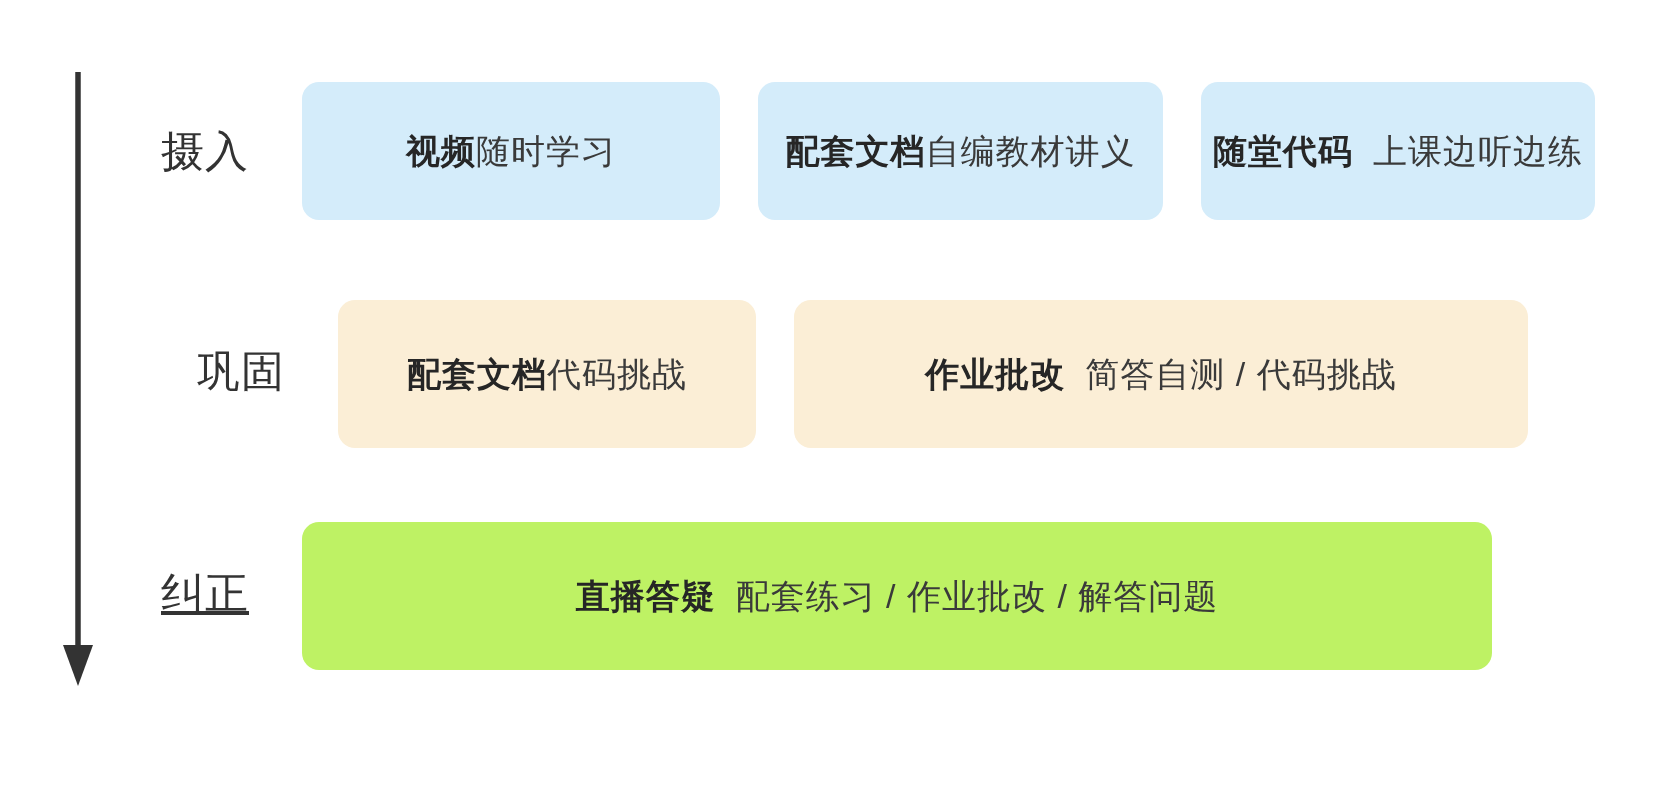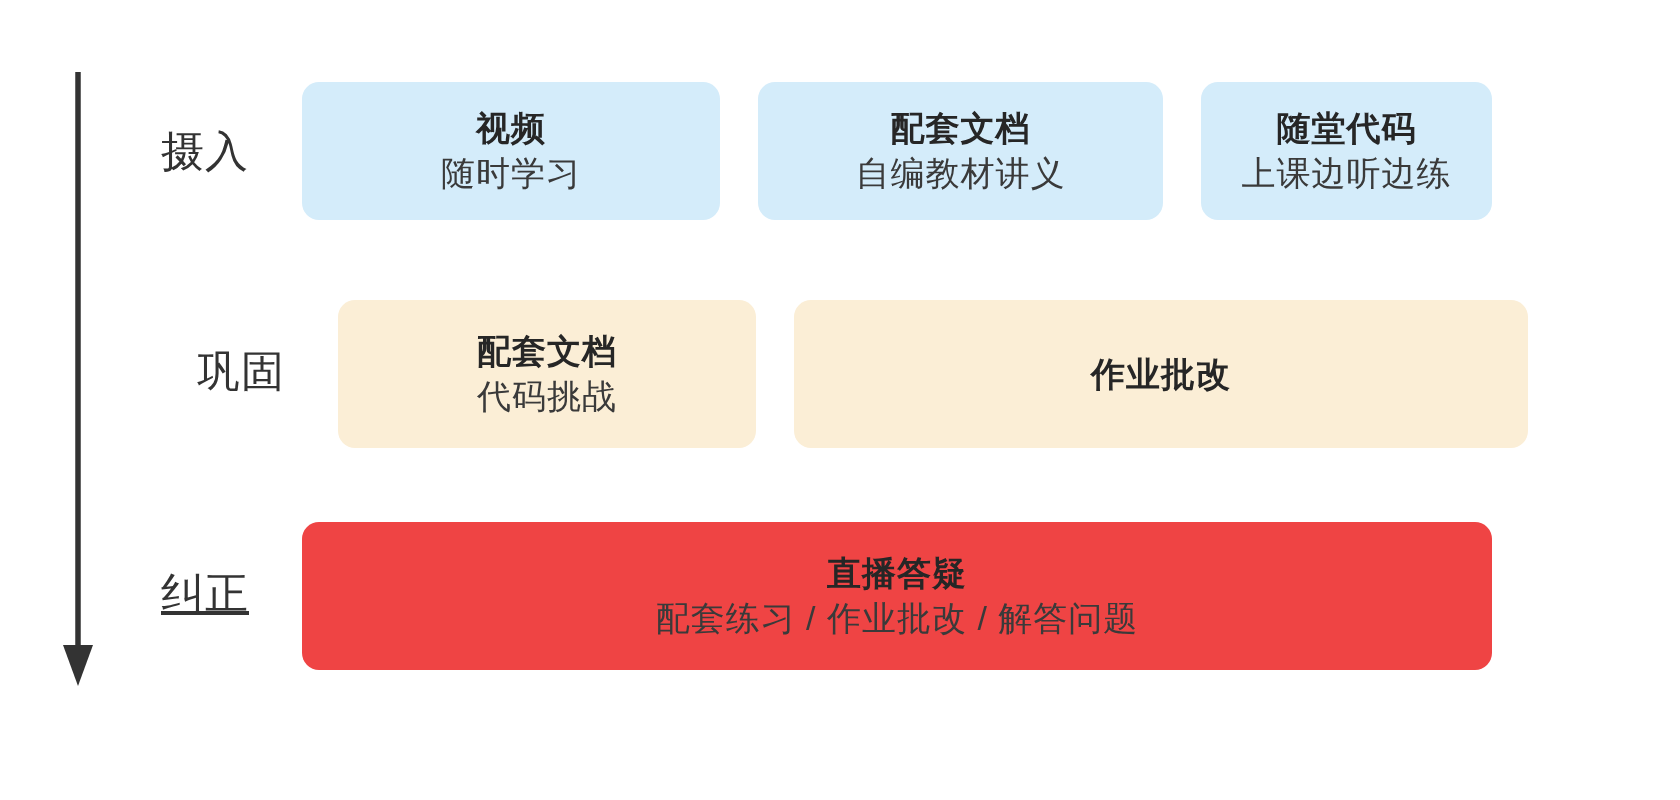--- a/index.html
+++ b/index.html
@@ -63,21 +63,21 @@
     top: 0;
     width: 1190px;
     height: 100%;
     display: flex;
     gap: 38px;
   }
 
   .card {
     border-radius: 17px;
     display: flex;
-    flex-direction: column;
+    flex-direction: row;
     align-items: center;
     justify-content: center;
     box-sizing: border-box;
     padding: 0 12px;
   }
 
   .card-title {
     font-size: 34px;
     font-weight: bold;
     color: #262626;
@@ -90,26 +90,26 @@
     font-weight: normal;
     color: #3a3a3a;
     line-height: 1.32;
     letter-spacing: 1px;
     white-space: nowrap;
   }
 
   
   .theme-blue  { background: #d4ecfa; }
   .theme-amber { background: #fbeed6; }
-  .theme-green { background: #ef4444; }
+  .theme-green { background: #bef264; }
 
   
   .w-418 { flex: 0 0 418px; }
   .w-405 { flex: 0 0 405px; }
-  .w-full { flex: 1 1 auto; }
+  .w-full { flex: 1 1 auto; gap: 20px; }
 </style>
 </head>
 <body>
 
 <div id="stage">
 
   <svg id="flow-arrow" viewBox="0 0 60 630">
     <line x1="26" y1="4" x2="26" y2="580" stroke="#333333" stroke-width="5.5"></line>
     <polygon points="26,618 11,577 41,577" fill="#333333"></polygon>
   </svg>
@@ -140,20 +140,21 @@
     <div class="stage-label">巩固</div>
     <div class="cards">
 
       <div class="card theme-amber w-418">
         <div class="card-title">配套文档</div>
         <div class="card-sub">代码挑战</div>
       </div>
 
       <div class="card theme-amber w-full">
         <div class="card-title">作业批改</div>
+        <div class="card-sub">简答自测 / 代码挑战</div>
       </div>
 
     </div>
   </div>
 
   <div class="stage-row" id="row-2">
     <div class="stage-label">纠正</div>
     <div class="cards">
 
       <div class="card theme-green w-full">

